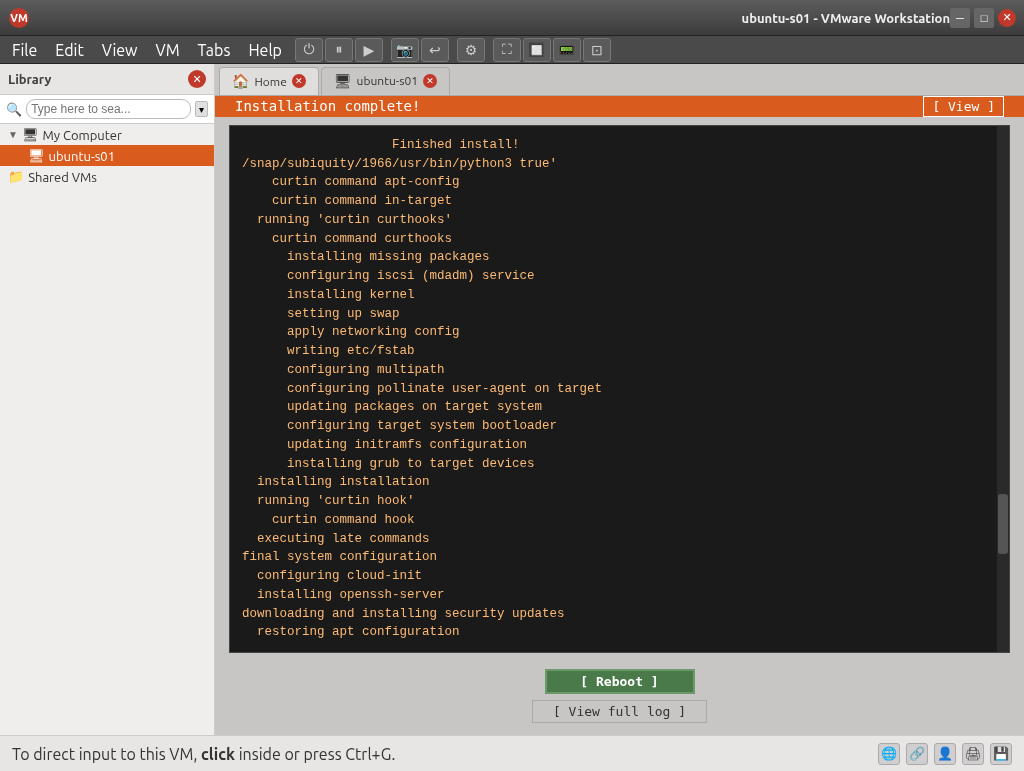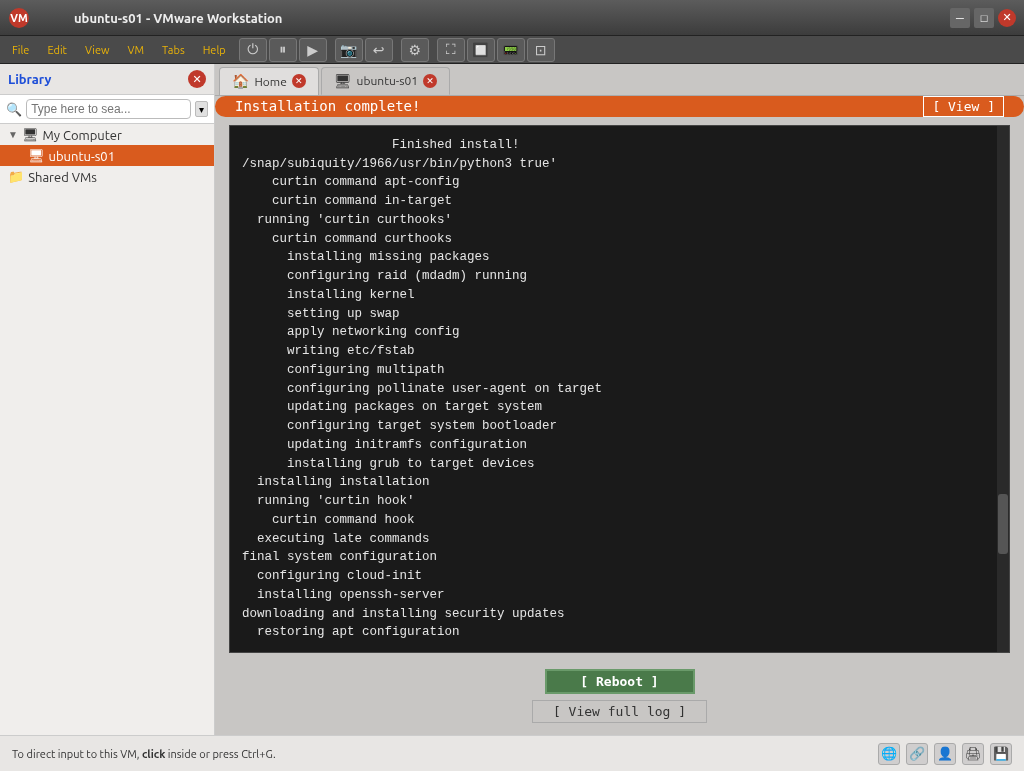--- a/index.html
+++ b/index.html
@@ -22,21 +22,21 @@
       padding: 0 8px;
       border-bottom: 1px solid #222;
     }
     #titlebar-logo {
       width: 22px; height: 22px;
       display: flex; align-items: center; justify-content: center;
     }
     #titlebar-logo svg { width: 22px; height: 22px; }
     #titlebar-title {
       flex: 1;
-      text-align: left;
+      text-align: right;
       color: #eee;
       font-size: 13px;
       font-weight: bold;
       padding-left: 44px;
     }
     #titlebar-controls {
       display: flex; gap: 4px; align-items: center;
     }
     .win-btn {
       width: 20px; height: 20px;
@@ -54,23 +54,23 @@
     #menubar {
       height: 28px;
       background: #4a4a4a;
       display: flex;
       align-items: center;
       padding: 0 4px;
       gap: 2px;
       border-bottom: 1px solid #222;
     }
     .menu-item {
-      color: #eab308;
+      color: #ffffff;
       padding: 3px 8px;
-      font-size: 11px;
+      font-size: 16px;
       cursor: pointer;
       border-radius: 3px;
     }
     .toolbar-btn {
       width: 28px; height: 24px;
       background: #5a5a5a;
       border: 1px solid #777;
       border-radius: 3px;
       cursor: pointer;
       display: flex; align-items: center; justify-content: center;
@@ -99,21 +99,21 @@
       display: flex;
       align-items: center;
       justify-content: space-between;
       padding: 6px 8px;
       background: #e8e6e4;
       border-bottom: 1px solid #ccc;
     }
     #sidebar-title {
       font-size: 13px;
       font-weight: bold;
-      color: #1d4ed8;
+      color: #404040;
     }
     #sidebar-close {
       width: 18px; height: 18px;
       background: #c0392b;
       border: none;
       border-radius: 50%;
       cursor: pointer;
       color: white;
       font-size: 11px;
       display: flex; align-items: center; justify-content: center;
@@ -220,38 +220,37 @@
     
     #install-banner {
       background: #d95b1e;
       color: white;
       display: flex;
       align-items: center;
       justify-content: space-between;
       padding: 0 20px;
       font-size: 14px;
       font-family: monospace;
-      border-radius: 12px;
     }
     #install-help {
       border: 1px solid white;
       padding: 2px 8px;
       font-size: 13px;
       font-family: monospace;
     }
 
     
     #terminal {
       flex: 1;
       background: #1a1a1a;
       margin: 8px 14px 8px 14px;
       border: 1px solid #444;
       font-family: 'Courier New', Courier, monospace;
       font-size: 12.5px;
-      color: #e5e5e5;
+      color: #fdba74;
       padding: 10px 12px;
       overflow: hidden;
       position: relative;
     }
     #terminal-scrollbar {
       position: absolute;
       right: 0; top: 0; bottom: 0;
       width: 12px;
       background: #2a2a2a;
     }
@@ -369,21 +368,21 @@
 
 <div id="main-layout">
 
   <div id="sidebar">
     <div id="sidebar-header">
       <span id="sidebar-title">Library</span>
       <button id="sidebar-close">✕</button>
     </div>
     <div id="search-box">
       <span style="color:#888; font-size:13px;">🔍</span>
-      <input id="search-input" type="text" class="search-input" style="flex: 1 1 0%; border: 1px solid rgb(187, 187, 187); border-radius: 4px; padding: 2px 4px; font-size: 12px; color: rgb(153, 153, 153);" placeholder="Type here to sea...">
+      <input id="search-input" type="text" class="search-input" style="flex: 1 1 0%; border: 1px solid rgb(187, 187, 187); border-radius: 9px; padding: 2px 4px; font-size: 12px; color: rgb(153, 153, 153);" placeholder="Type here to sea...">
       <div id="search-arrow">▾</div>
     </div>
     <div class="tree-item">
       <span class="tree-arrow">▼</span>
       <span>🖥</span>
       <span>My Computer</span>
     </div>
     <div class="tree-item selected">
       <span style="width:16px;"></span>
       <span>🖥</span>
@@ -418,21 +417,21 @@
       </div>
 
       <div id="terminal">
         <div class="terminal-line">                    Finished install!</div>
         <div class="terminal-line">/snap/subiquity/1966/usr/bin/python3 true'</div>
         <div class="terminal-line">    curtin command apt-config</div>
         <div class="terminal-line">    curtin command in-target</div>
         <div class="terminal-line">  running 'curtin curthooks'</div>
         <div class="terminal-line">    curtin command curthooks</div>
         <div class="terminal-line">      installing missing packages</div>
-        <div class="terminal-line">      configuring raid (mdadm) running</div>
+        <div class="terminal-line">      configuring iscsi (mdadm) service</div>
         <div class="terminal-line">      installing kernel</div>
         <div class="terminal-line">      setting up swap</div>
         <div class="terminal-line">      apply networking config</div>
         <div class="terminal-line">      writing etc/fstab</div>
         <div class="terminal-line">      configuring multipath</div>
         <div class="terminal-line">      configuring pollinate user-agent on target</div>
         <div class="terminal-line">      updating packages on target system</div>
         <div class="terminal-line">      configuring target system bootloader</div>
         <div class="terminal-line">      updating initramfs configuration</div>
         <div class="terminal-line">      installing grub to target devices</div>
@@ -452,21 +451,21 @@
 
       <div id="terminal-buttons">
         <button class="term-btn term-btn-reboot">[ Reboot ]</button>
         <button class="term-btn">[ View full log ]</button>
       </div>
     </div>
   </div>
 </div>
 
 <div id="statusbar">
-  <div style="font-size:11px;">
+  <div style="font-size:16px;">
     <span>To direct input to this VM, </span><span style="font-weight:bold;">click</span><span> inside or press Ctrl+G.</span>
   </div>
   <div id="statusbar-icons">
     <div class="status-icon">🌐</div>
     <div class="status-icon">🔗</div>
     <div class="status-icon">👤</div>
     <div class="status-icon">🖨</div>
     <div class="status-icon">💾</div>
   </div>
 </div>

